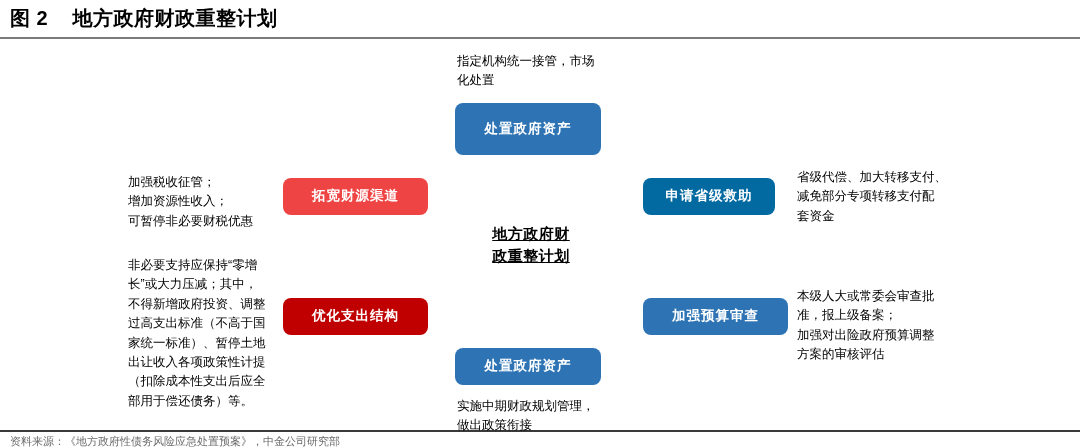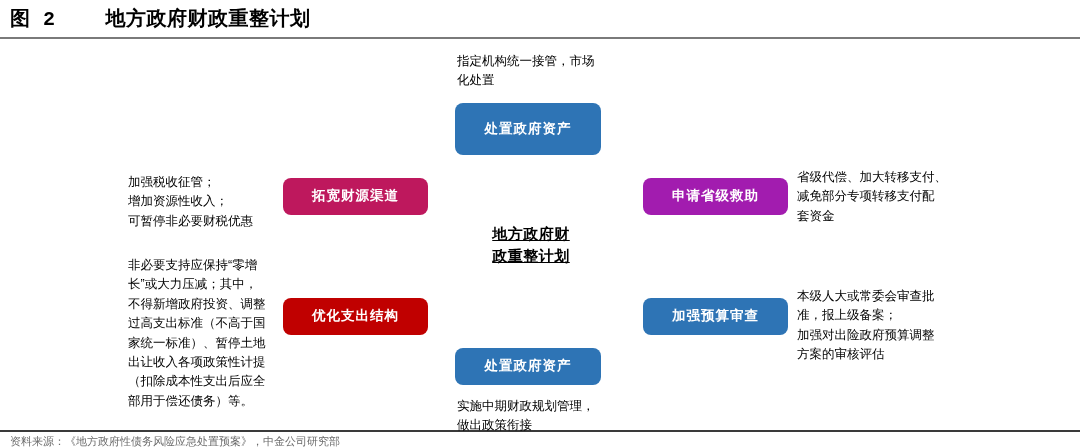--- a/index.html
+++ b/index.html
@@ -23,21 +23,21 @@
     top: 0;
     width: 1080px;
     height: 39px;
     box-sizing: border-box;
     border-bottom: 2px solid #7a7a7a;
   }
   #figure-title {
     position: absolute;
     left: 10px;
     top: 5px;
-    font-family: Liberation Mono, monospace;
+    font-family: Liberation Sans, sans-serif;
     font-weight: bold;
     font-size: 20px;
     letter-spacing: 0.5px;
     white-space: pre;
   }
 
   
   #figure-body {
     position: absolute;
     left: 0;
@@ -118,23 +118,23 @@
 
   <div class="note" style="left:457px; top:13px; width:170px;">指定机构统一接管，市场
 化处置</div>
 
   <div class="node-box blue" style="left: 455px; top: 64px; width: 146px; height: 52px; background: rgb(46, 116, 181);">处置政府资产</div>
 
   <div class="note" style="left:128px; top:134px; width:165px;">加强税收征管；
 增加资源性收入；
 可暂停非必要财税优惠</div>
 
-  <div class="node-box red" style="left: 283px; top: 139px; width: 145px; height: 37px; background: #be185d;">拓宽财源渠道</div>
+  <div class="node-box red" style="left: 283px; top: 139px; width: 145px; height: 37px; background: #ef4444;">拓宽财源渠道</div>
 
-  <div class="node-box blue" style="left: 643px; top: 139px; width: 145px; height: 37px; background: #a21caf;">申请省级救助</div>
+  <div class="node-box blue" style="left: 643px; top: 139px; width: 132px; height: 37px; background: #0369a1;">申请省级救助</div>
 
   <div class="note" style="left:797px; top:129px; width:175px;">省级代偿、加大转移支付、
 减免部分专项转移支付配
 套资金</div>
 
   <div id="center-label" style="left:451px; top:184px; width:160px;">地方政府财
 政重整计划</div>
 
   <div class="note" style="left:128px; top:217px; width:160px;">非必要支持应保持“零增
 长”或大力压减；其中，

